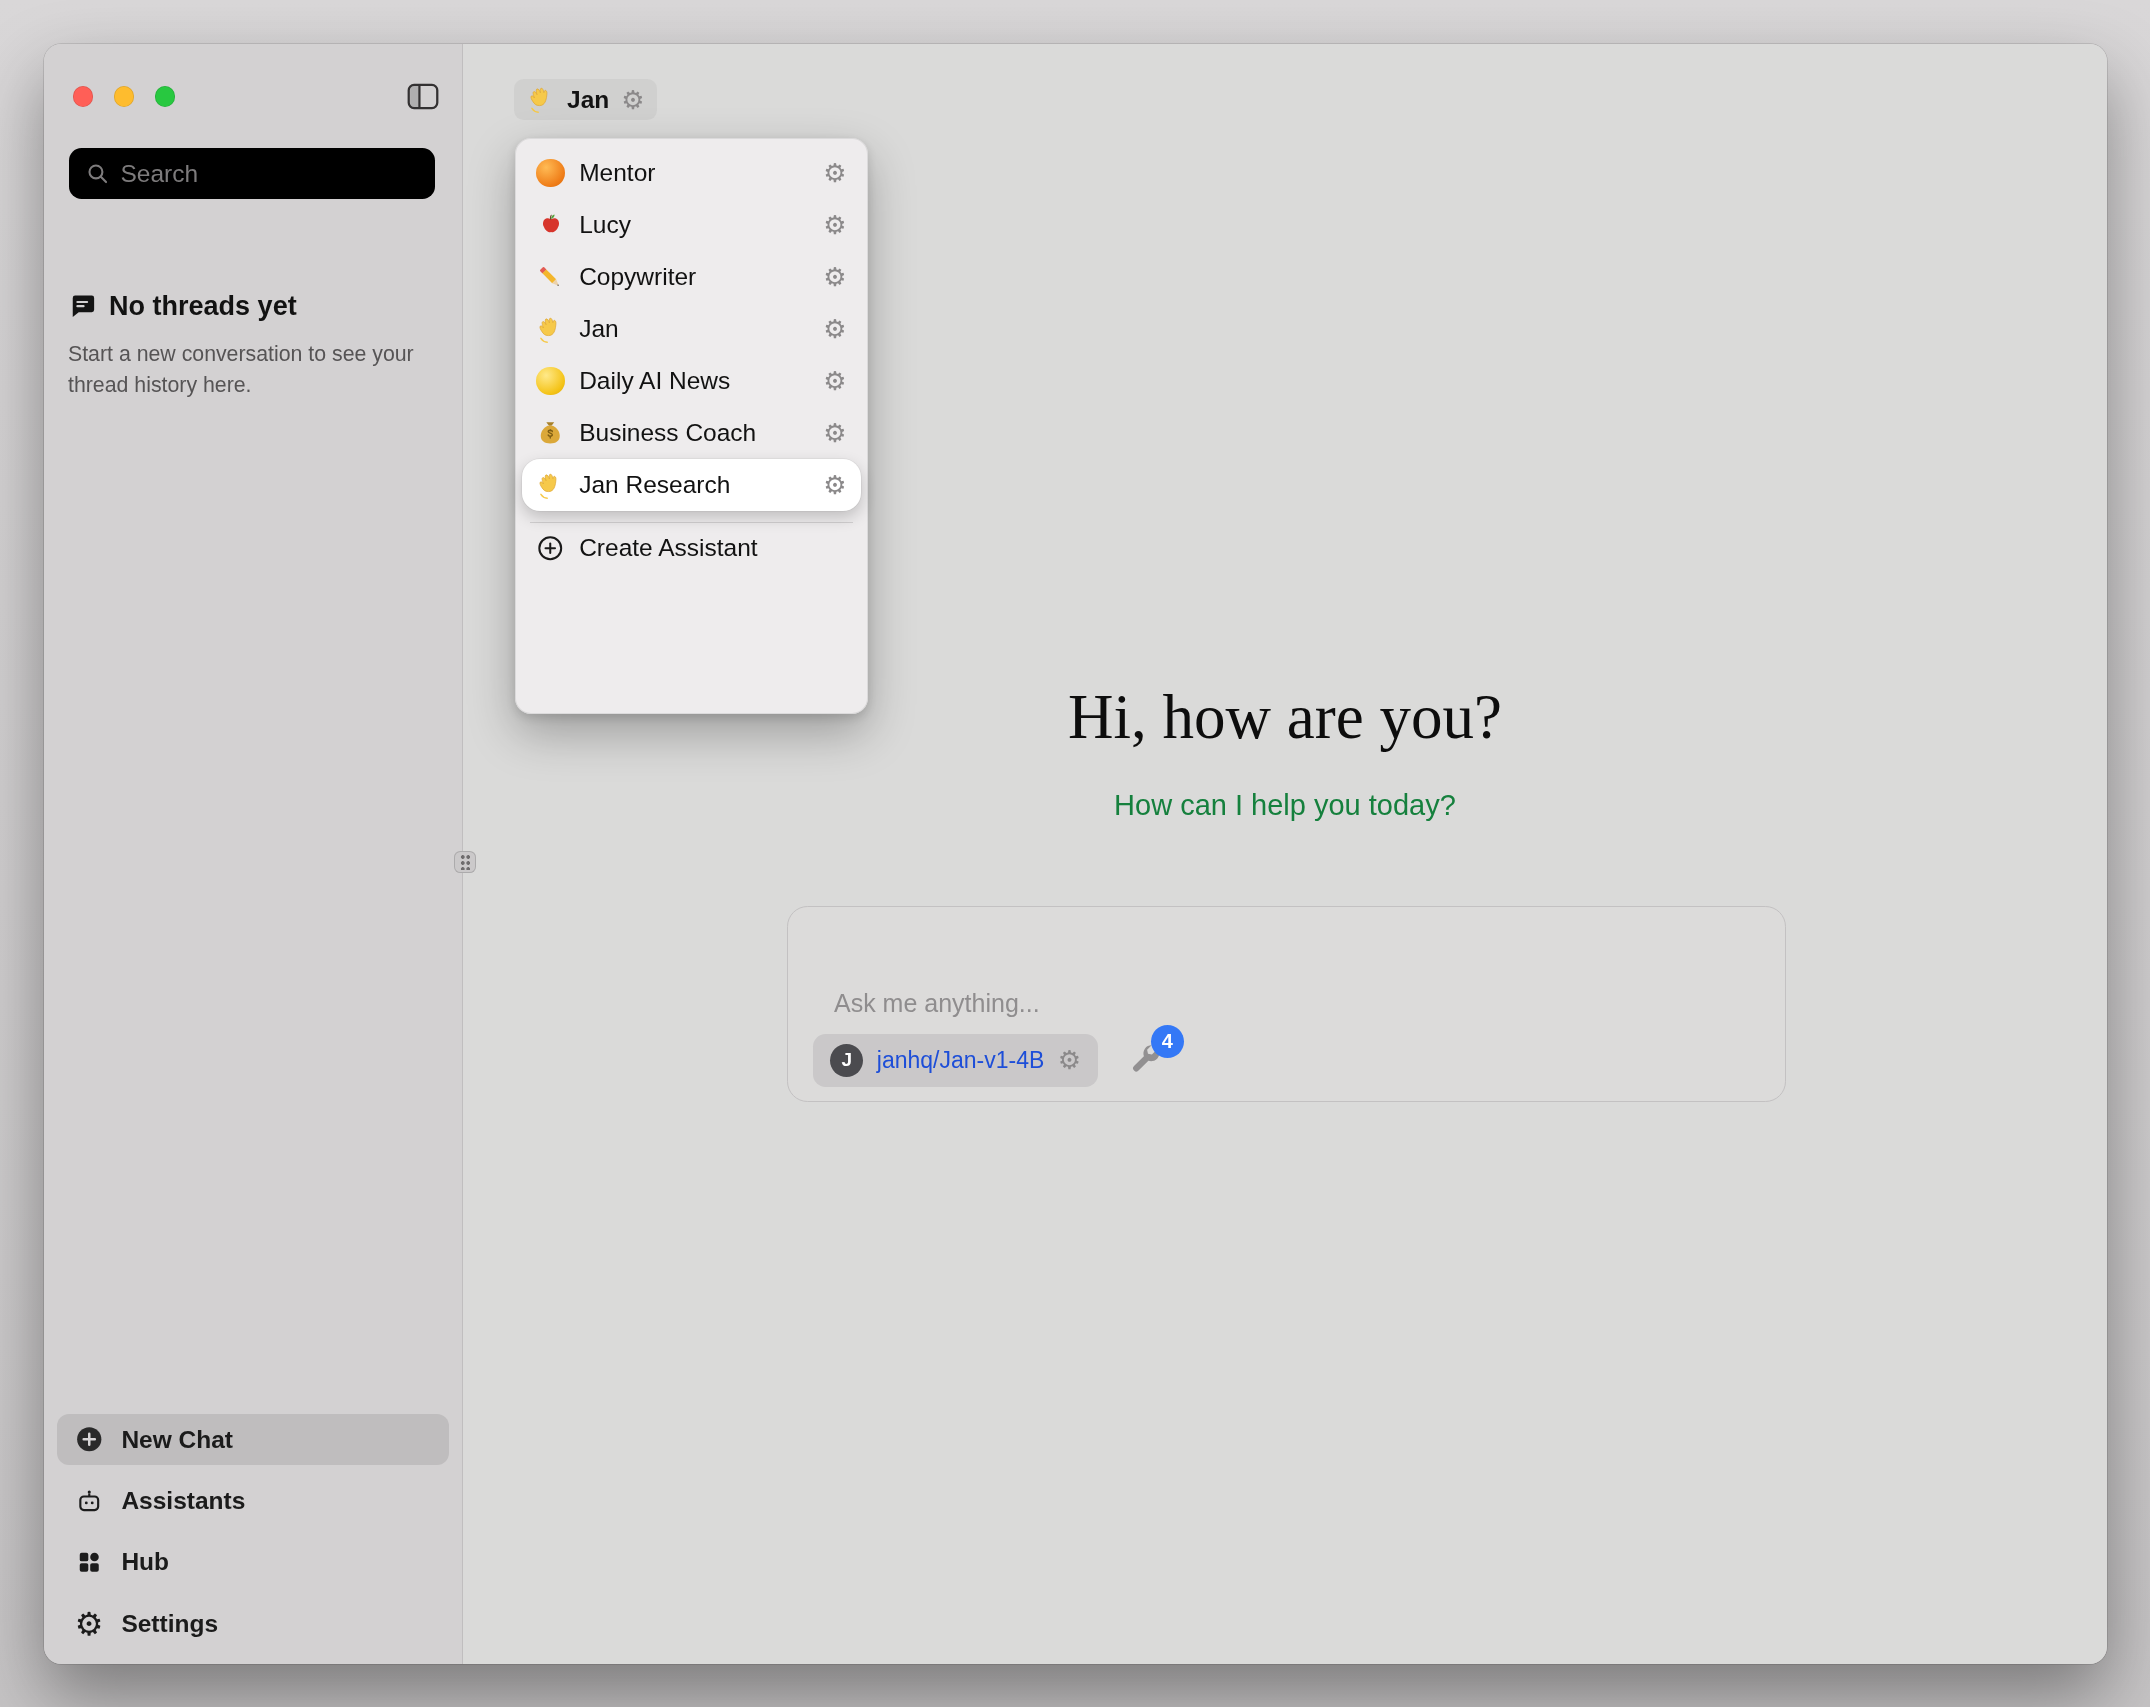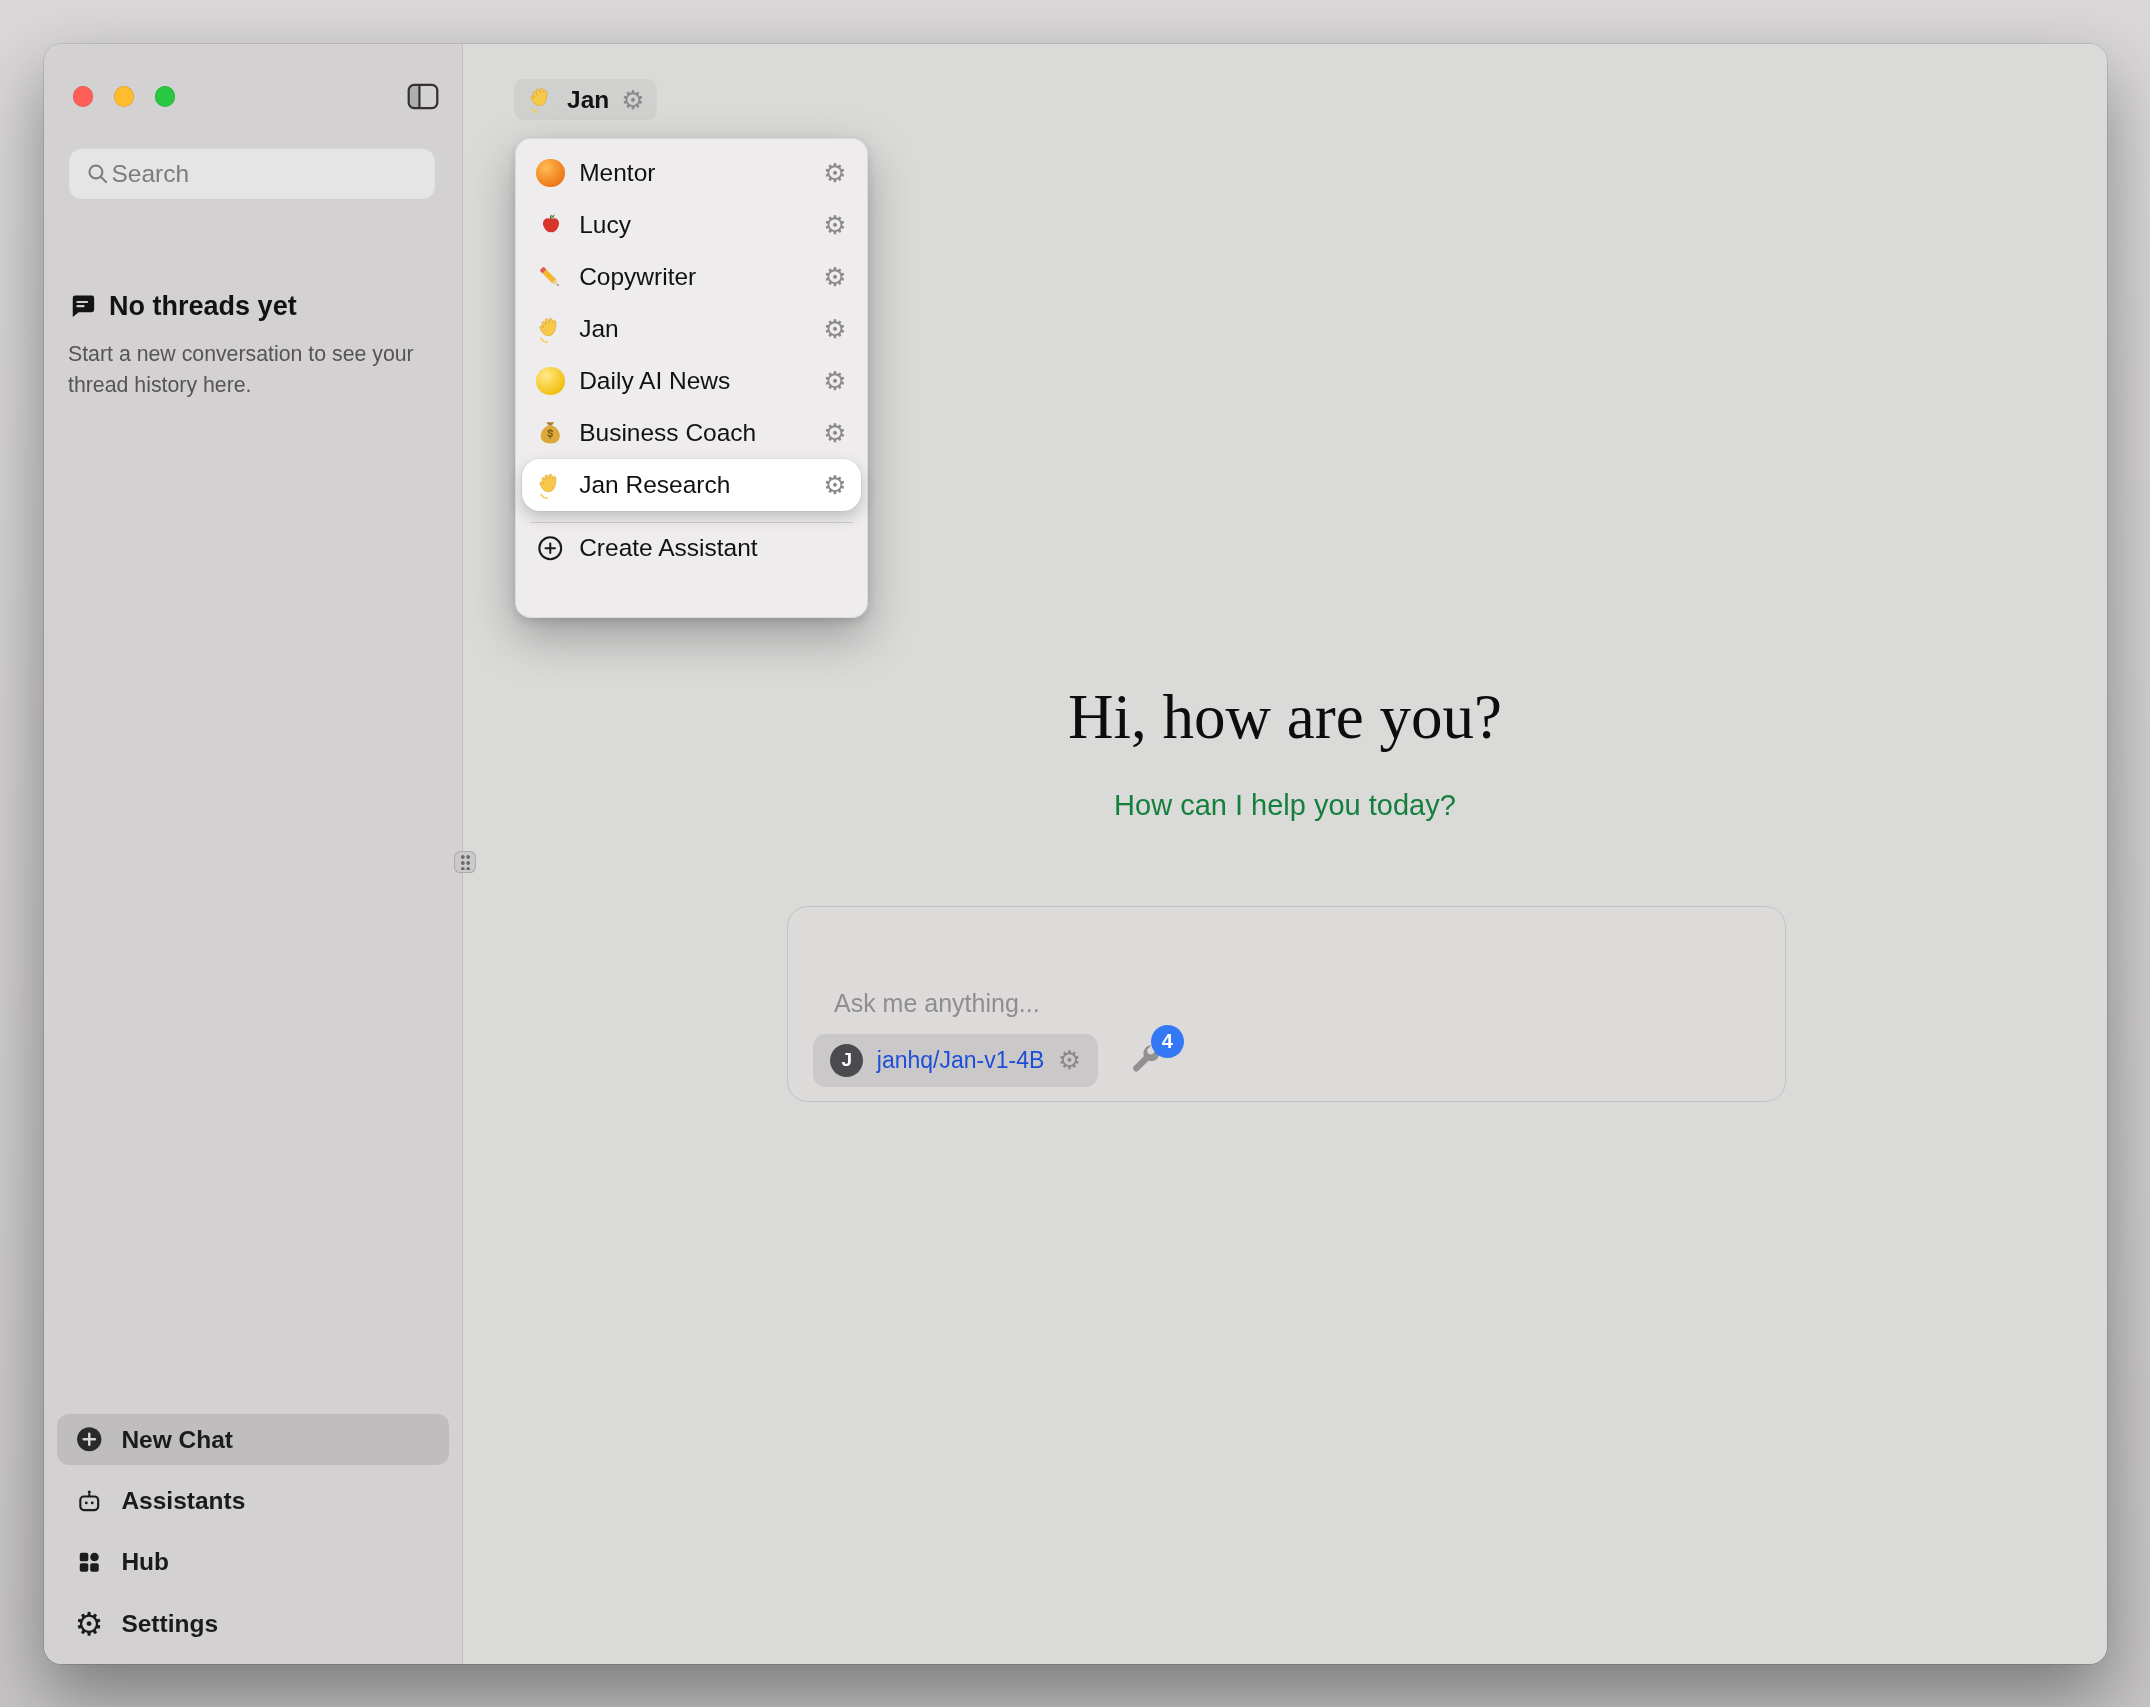--- a/index.html
+++ b/index.html
@@ -21,22 +21,22 @@
   .tl { width:20.6px; height:20.6px; border-radius:50%; box-shadow:inset 0 0 0 0.8px rgba(0,0,0,.12); }
   .tl.red    { background:#ff5f57; }
   .tl.yellow { background:#febc2e; }
   .tl.green  { background:#28c840; }
 
   .sidebar-toggle { position:absolute; right:22px; top:36px; width:35px; height:32px;
                     background:none; border:none; display:flex; align-items:center; justify-content:center; }
   .sidebar-toggle svg { width:32px; height:27px; }
 
   .search { position:absolute; left:24.5px; top:104px; width:366px; height:51px;
-            background:#e5e5e5; border-radius:12.6px; display:flex; align-items:center;
-            gap:2px; padding:0 16px; box-shadow:inset 0 0.8px 1.6px rgba(0,0,0,.08); }
+            background:#000000; border-radius:12.6px; display:flex; align-items:center;
+            gap:11px; padding:0 16px; box-shadow:inset 0 0.8px 1.6px rgba(0,0,0,.08); }
   .search svg { width:25px; height:25px; flex:none; }
   .search-ph { font-size:24.5px; color:#7d7b7c; }
 
   .empty { position:absolute; left:24px; top:247px; width:348px; }
   .empty-title-row { display:flex; align-items:center; gap:12.6px; }
   .empty-title-row svg { width:28.5px; height:28.5px; }
   .empty-title { font-size:27px; font-weight:700; color:#121212; }
   .empty-desc { margin-top:17.4px; font-size:21.3px; line-height:1.42; color:#565455; }
 
   .sidenav { position:absolute; left:12.6px; right:12.6px; bottom:15px;
@@ -54,21 +54,21 @@
 
   .assistant-selector { position:absolute; left:51px; top:35px; height:41px;
                         display:flex; align-items:center; gap:12px; padding:0 12.6px;
                         background:rgba(0,0,0,.045); border-radius:9.5px; }
   .assistant-selector .emoji { width:28.5px; height:28.5px; display:inline-flex; }
   .assistant-selector .emoji svg { width:28.5px; height:28.5px; }
   .assistant-name { font-size:24.5px; font-weight:600; color:#131313; }
   .gear-btn::before { content:"\2699"; font-family:"DejaVu Sans",sans-serif;
                       font-size:26px; line-height:1; color:#8b898a; }
 
-  .menu { position:absolute; left:52px; top:94px; width:353px; height:480px; z-index:20;
+  .menu { position:absolute; left:52px; top:94px; width:353px; height:576px; z-index:20;
           background:rgba(238,236,237,.97); border-radius:16px; padding:8px 6.3px;
           border:0.8px solid rgba(0,0,0,.08);
           box-shadow:0 19px 47px rgba(0,0,0,.28), 0 3.2px 9.5px rgba(0,0,0,.12); }
   .menu-item { height:52px; display:flex; align-items:center; gap:14.2px;
                padding:0 14.2px; border-radius:12px; }
   .menu-item.selected { background:#ffffff;
                box-shadow:0 6.3px 16px rgba(0,0,0,.20), 0 0 0 0.8px rgba(0,0,0,.05);border-radius:18px; }
   .mi-icon { width:28.5px; height:28.5px; display:inline-flex; align-items:center;
              justify-content:center; flex:none; border-radius:50%; }
   .mi-icon svg { width:28.5px; height:28.5px; }

